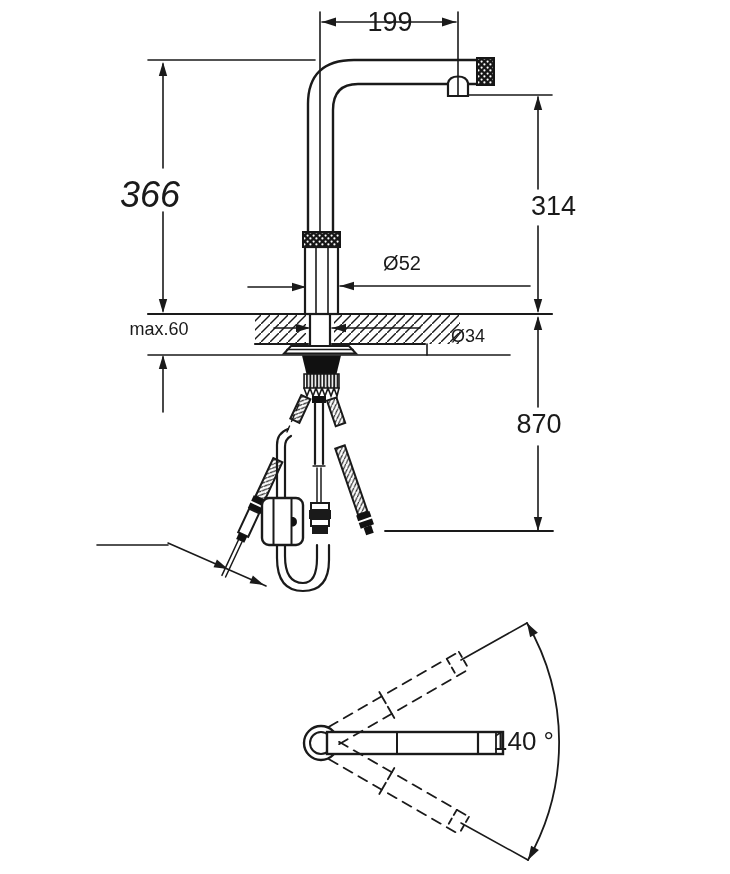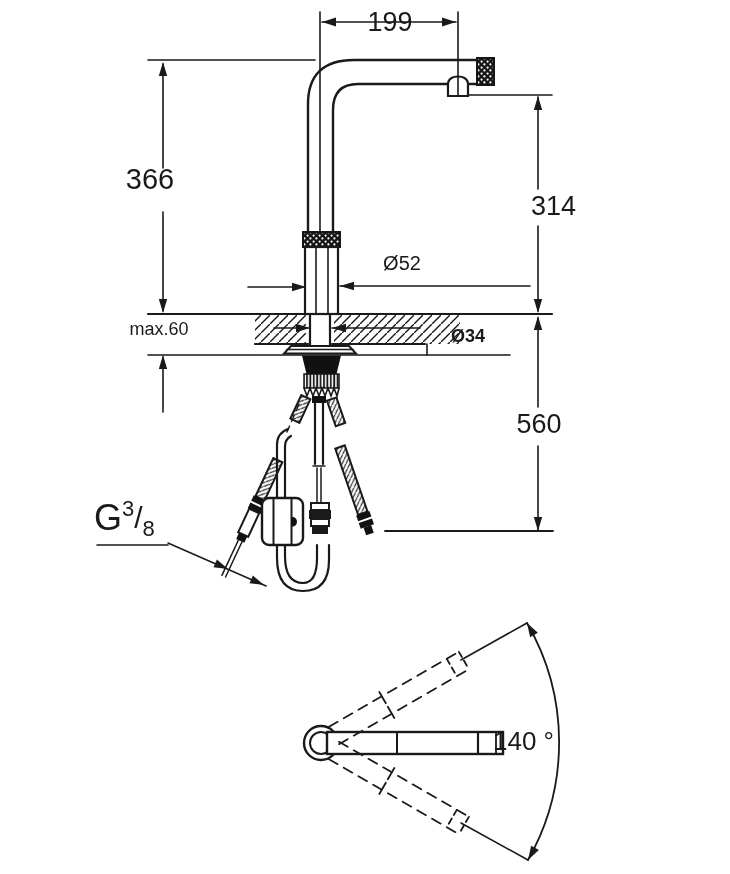--- a/index.html
+++ b/index.html
@@ -207,30 +207,27 @@
         <line x1="527" y1="623" x2="461" y2="660" stroke-width="1.6"></line>
         <line x1="528" y1="860" x2="461" y2="823" stroke-width="1.6"></line>
         <polygon points="527,623 537.9,632.8 530.1,637.2" fill="#1a1a1a" stroke="none"></polygon>
         <polygon points="528,860 538.9,850.1 531.1,845.7" fill="#1a1a1a" stroke="none"></polygon>
       </g>
     </g>
   </svg>
 
   <div class="dim-label" style="left:348px;top:8px;width:84px;">199</div>
 
-  <div class="dim-label" style="left:104px;top:164px;width:92px;font-size:29px;">366</div>
+  <div class="dim-label" style="left:104px;top:176px;width:92px;font-size:36px;font-style:italic;">366</div>
 
   <div class="dim-label small" style="left:94px;top:320px;width:130px;">max.60</div>
 
   <div class="dim-label" style="left:358px;top:253px;width:88px;font-size:20px;">Ø52</div>
 
-  <div class="dim-label small" style="left:424px;top:327px;width:88px;font-weight:bold;">Ø34</div>
+  <div class="dim-label small" style="left:424px;top:327px;width:88px;">Ø34</div>
 
   <div class="dim-label" style="left:502px;top:192px;width:74px;text-align:right;">314</div>
 
-  <div class="dim-label" style="left:502px;top:410px;width:74px;">560</div>
-
-  <div class="thread-label">
-    <span>G</span><span class="num">3</span><span class="sl">/</span><span class="den">8</span>
-  </div>
+  <div class="dim-label" style="left:502px;top:410px;width:74px;">870</div>
+
 
   <div class="angle-label">140 °</div>
 </div>
 
 </body></html>

